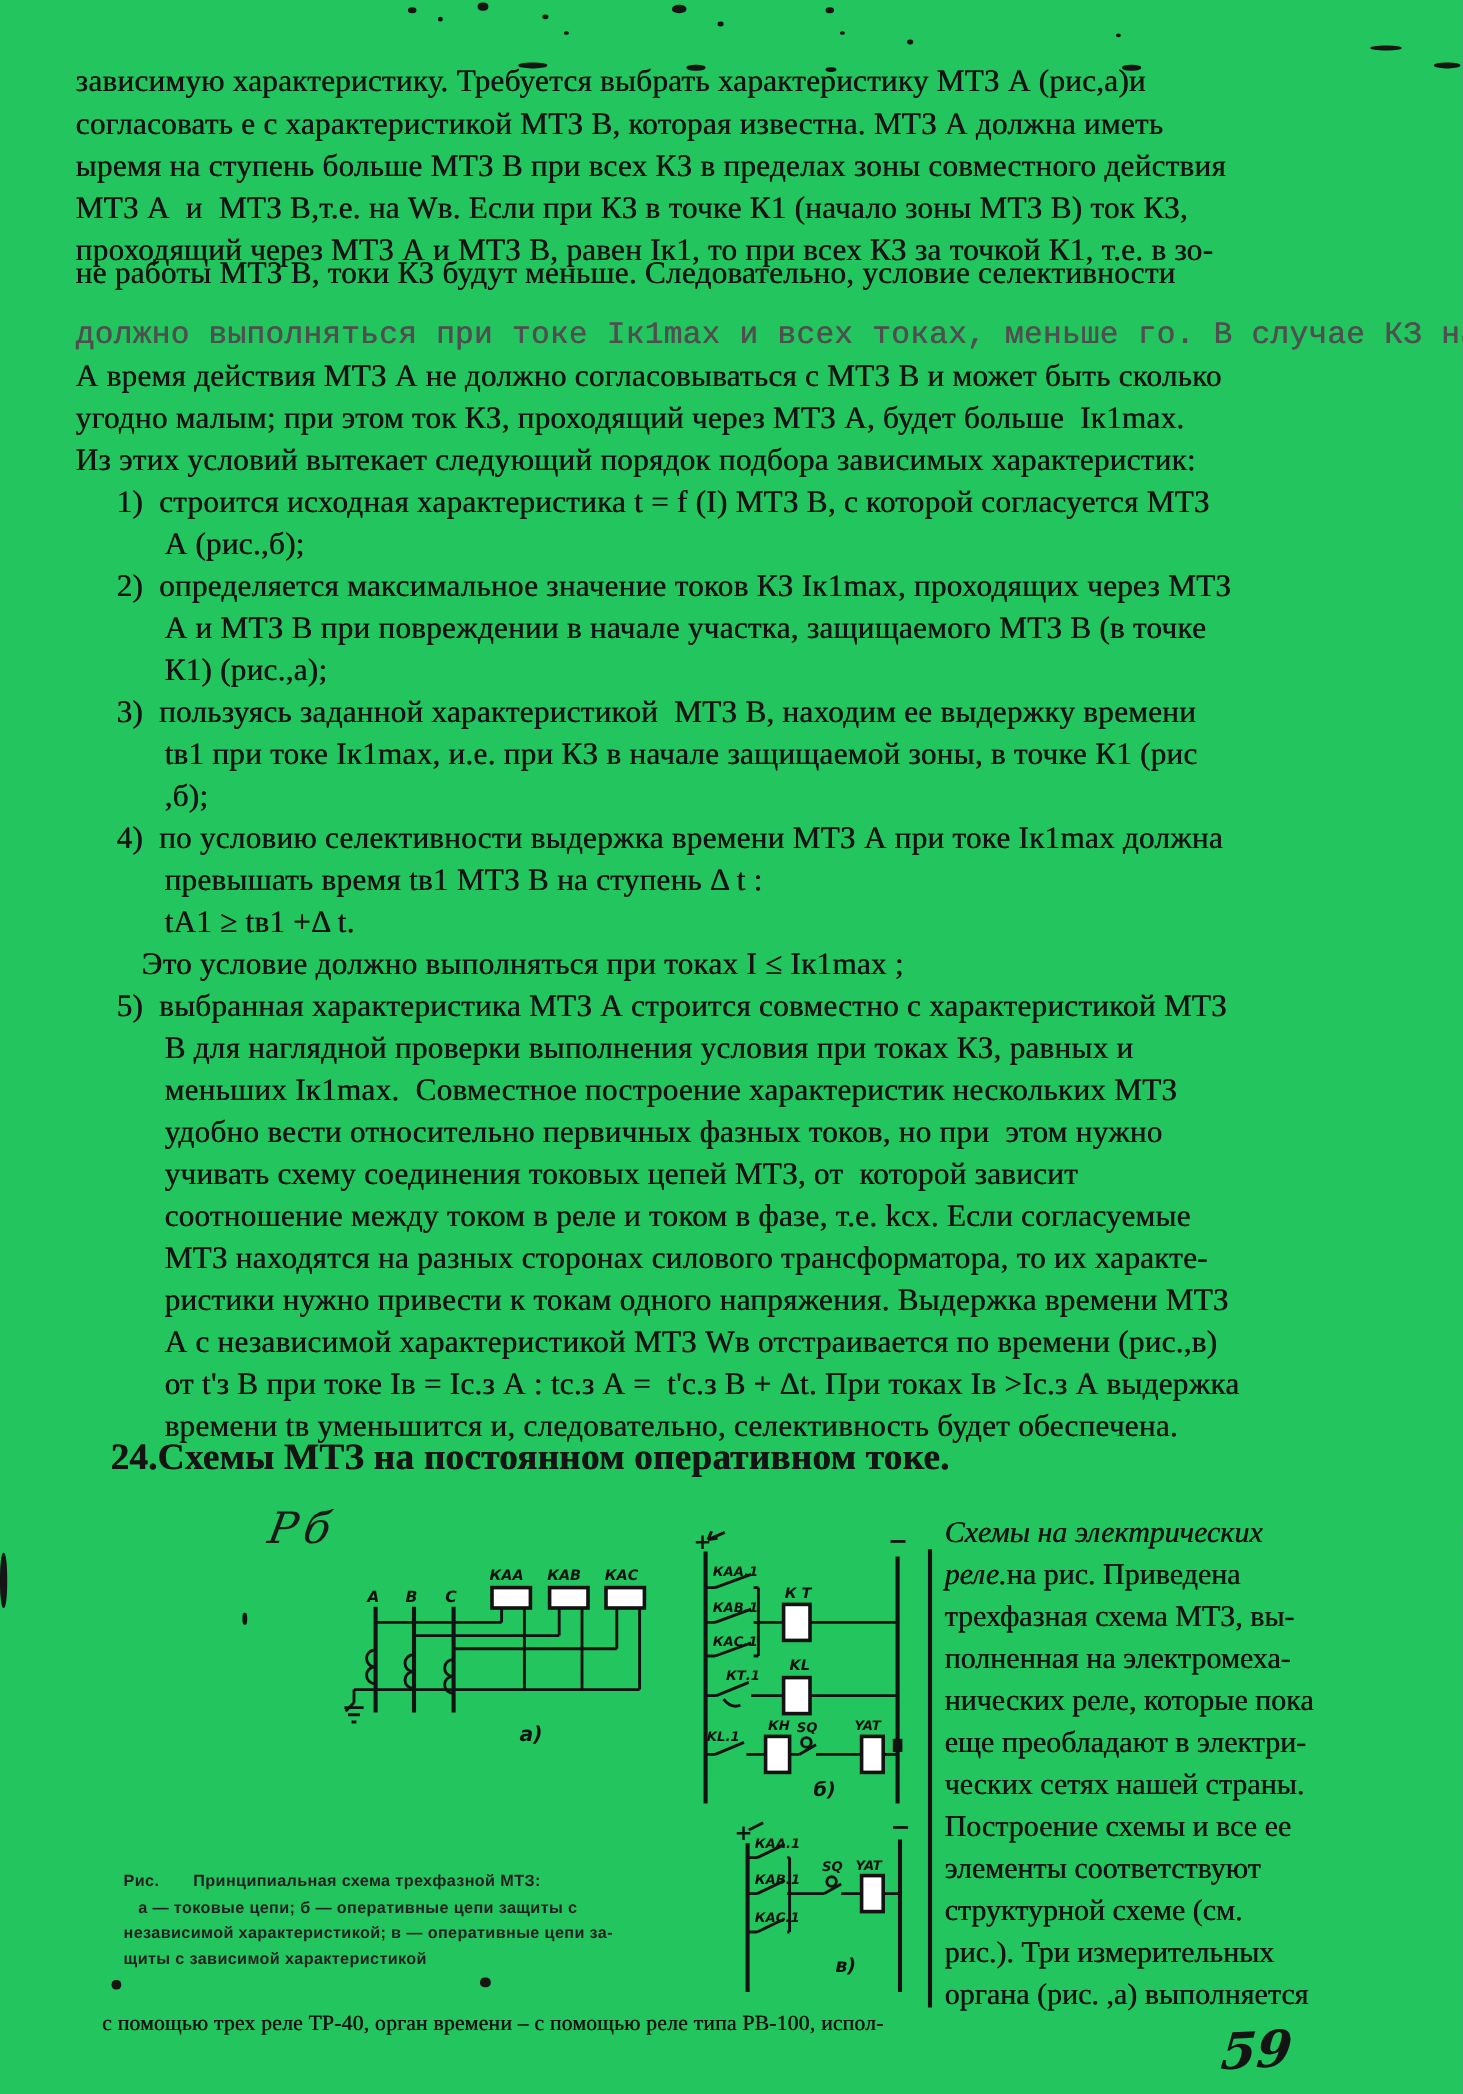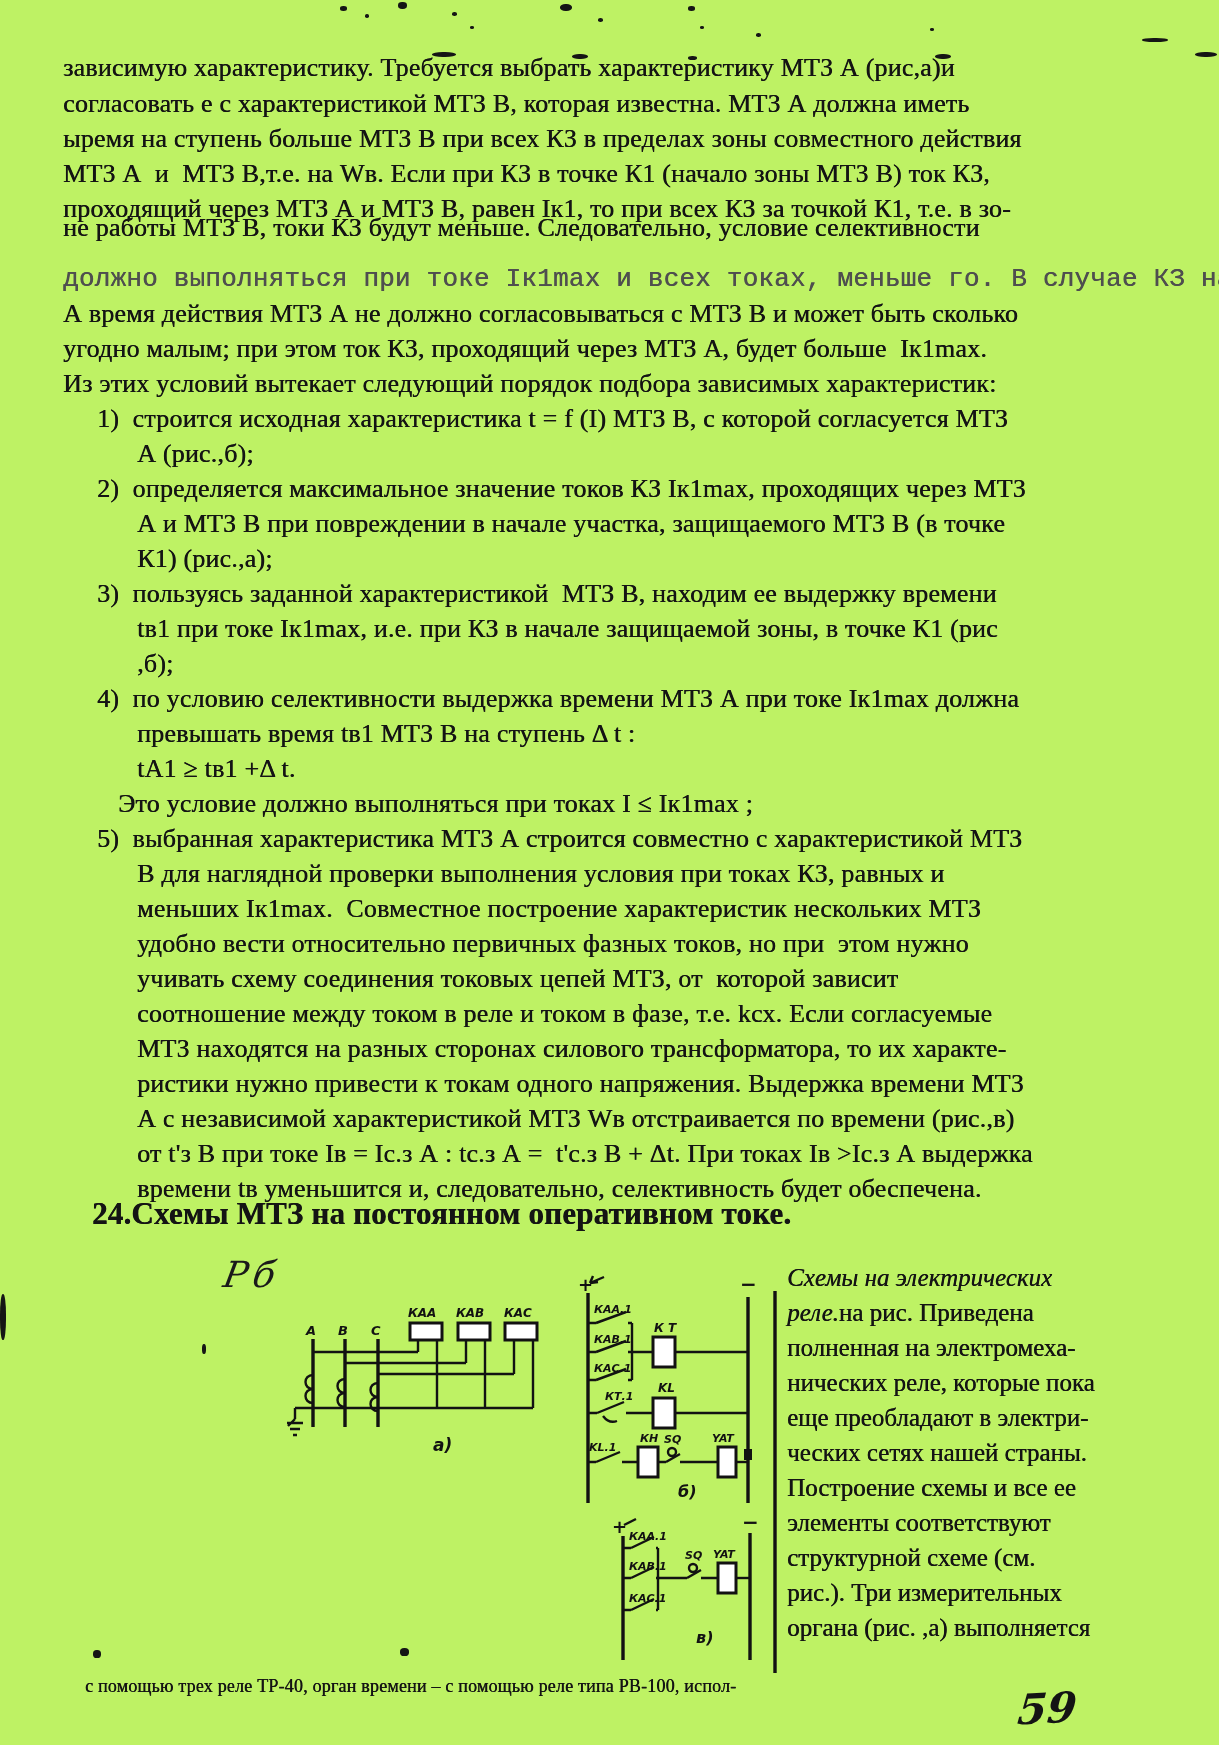--- a/index.html
+++ b/index.html
@@ -1,16 +1,16 @@
 <!DOCTYPE html>
 <html><head>
 <meta charset="utf-8">
 <style>
   html,body{margin:0;padding:0;background:#888;}
-  .page{position:relative;width:1219px;height:1745px;background:#bef264;overflow:hidden;
+  .page{position:relative;width:1219px;height:1745px;background:#22c55e;overflow:hidden;
         font-family:"Liberation Serif",serif;color:#141414;margin:0 auto;}
   .bl{position:absolute;font-size:26px;line-height:1;white-space:pre;letter-spacing:.2px;
       text-shadow:.4px 0 0 currentColor;}
   .faded{color:#4f4f4f;filter:blur(.5px);font-family:Liberation Mono, monospace;}
   .heading{position:absolute;left:92px;top:1196px;margin:0;font-size:31px;font-weight:700;
            letter-spacing:.2px;white-space:pre;text-shadow:.4px 0 0 currentColor;}
   .subheading{position:absolute;left:92px;top:1243px;margin:0;font-size:25px;font-weight:700;
               letter-spacing:.2px;white-space:pre;text-shadow:.4px 0 0 currentColor;}
   .handwrite{position:absolute;left:224px;top:1254px;font-family:"DejaVu Serif",serif;
              font-style:italic;font-size:36px;letter-spacing:5px;transform:skewX(-10deg);color:#1a1a1a;}
@@ -176,24 +176,31 @@
       <text x="625" y="306" font-size="11">SQ</text>
       <rect class="box" x="658" y="310" width="18" height="30"></rect>
       <text x="653" y="305" font-size="11">YAT</text>
       <path class="w" d="M676 325 H690"></path>
       <text x="636" y="390" font-size="16">в)</text>
     </g>
 
     <path class="bus" d="M715 38 V420"></path>
   </svg>
 
+  <div class="caption" id="caption">
+      <div class="cl">Рис.       Принципиальная схема трехфазной МТЗ:</div>
+      <div class="cl">   а — токовые цепи; б — оперативные цепи защиты с</div>
+      <div class="cl">независимой характеристикой; в — оперативные цепи за-</div>
+      <div class="cl">щиты с зависимой характеристикой</div>
+    </div>
 
   <div class="rcol" id="rcol">
       <div class="rl"><i>Схемы на электрических</i></div>
       <div class="rl"><i>реле.</i>на рис. Приведена</div>
+      <div class="rl">трехфазная схема МТЗ, вы-</div>
       <div class="rl">полненная на электромеха-</div>
       <div class="rl">нических реле, которые пока</div>
       <div class="rl">еще преобладают в электри-</div>
       <div class="rl">ческих сетях нашей страны.</div>
       <div class="rl">Построение схемы и все ее</div>
       <div class="rl">элементы соответствуют</div>
       <div class="rl">структурной схеме (см.</div>
       <div class="rl">рис.). Три измерительных</div>
       <div class="rl">органа (рис. ,а) выполняется</div>
     </div>

